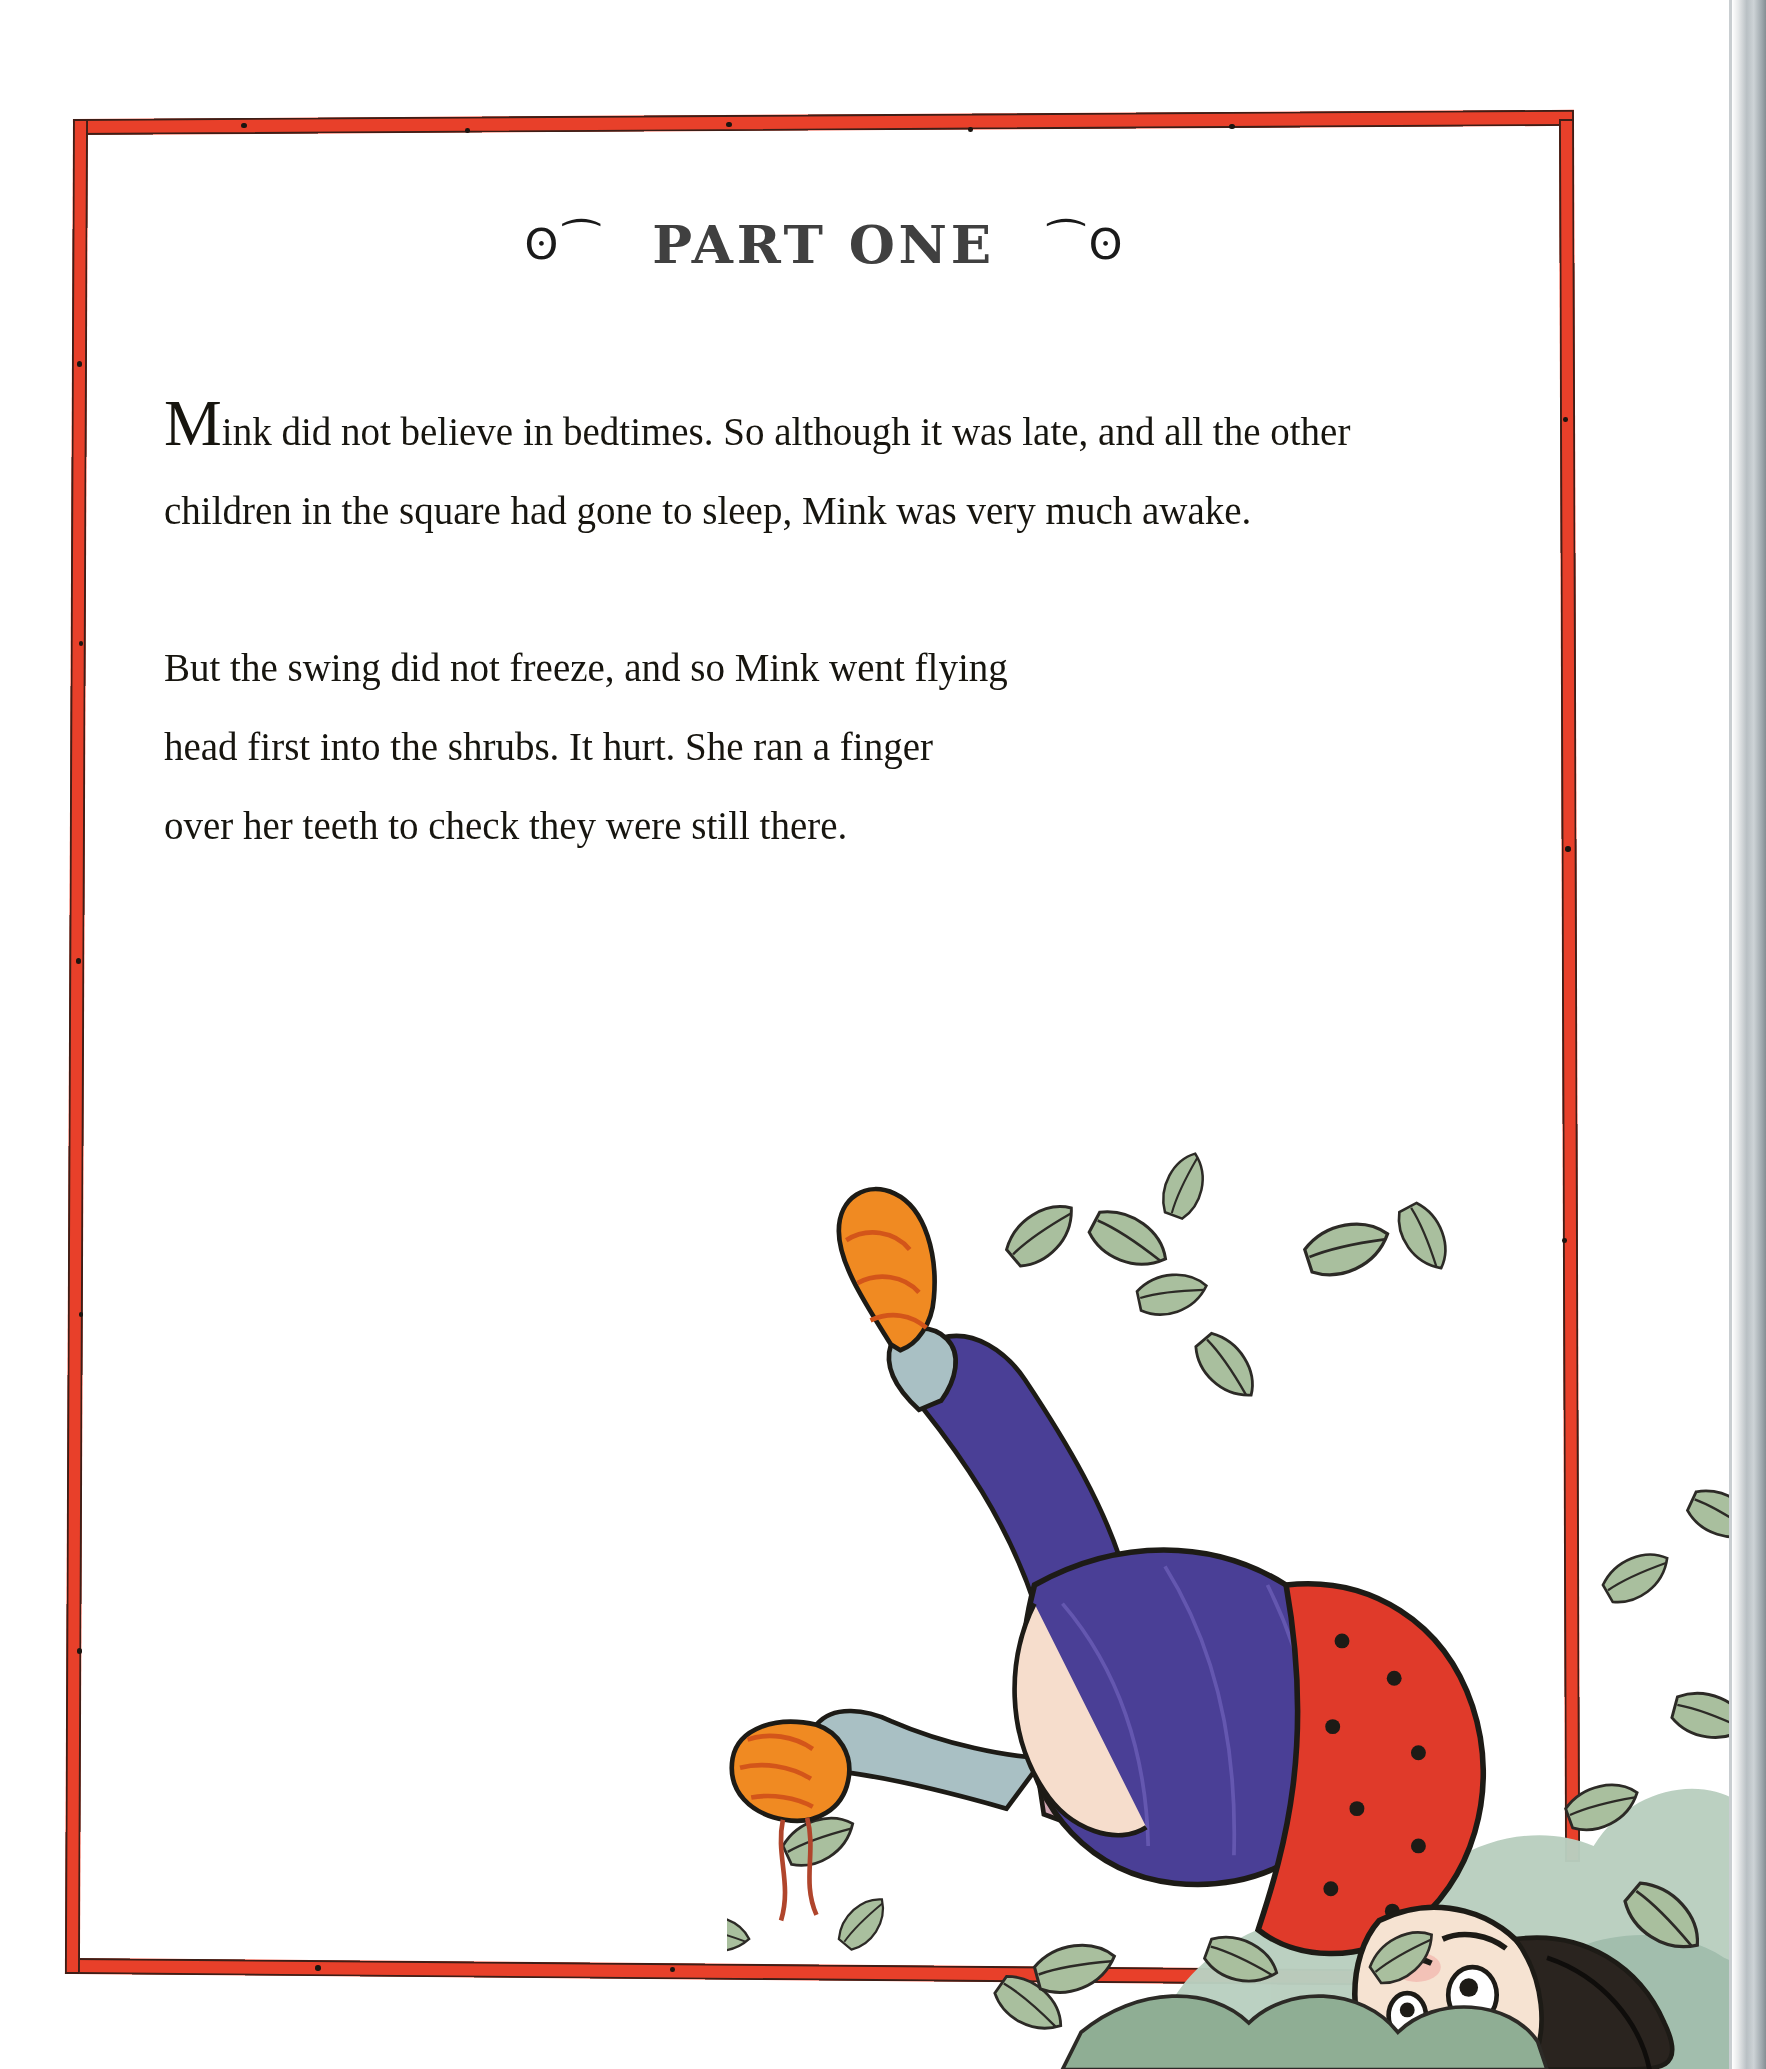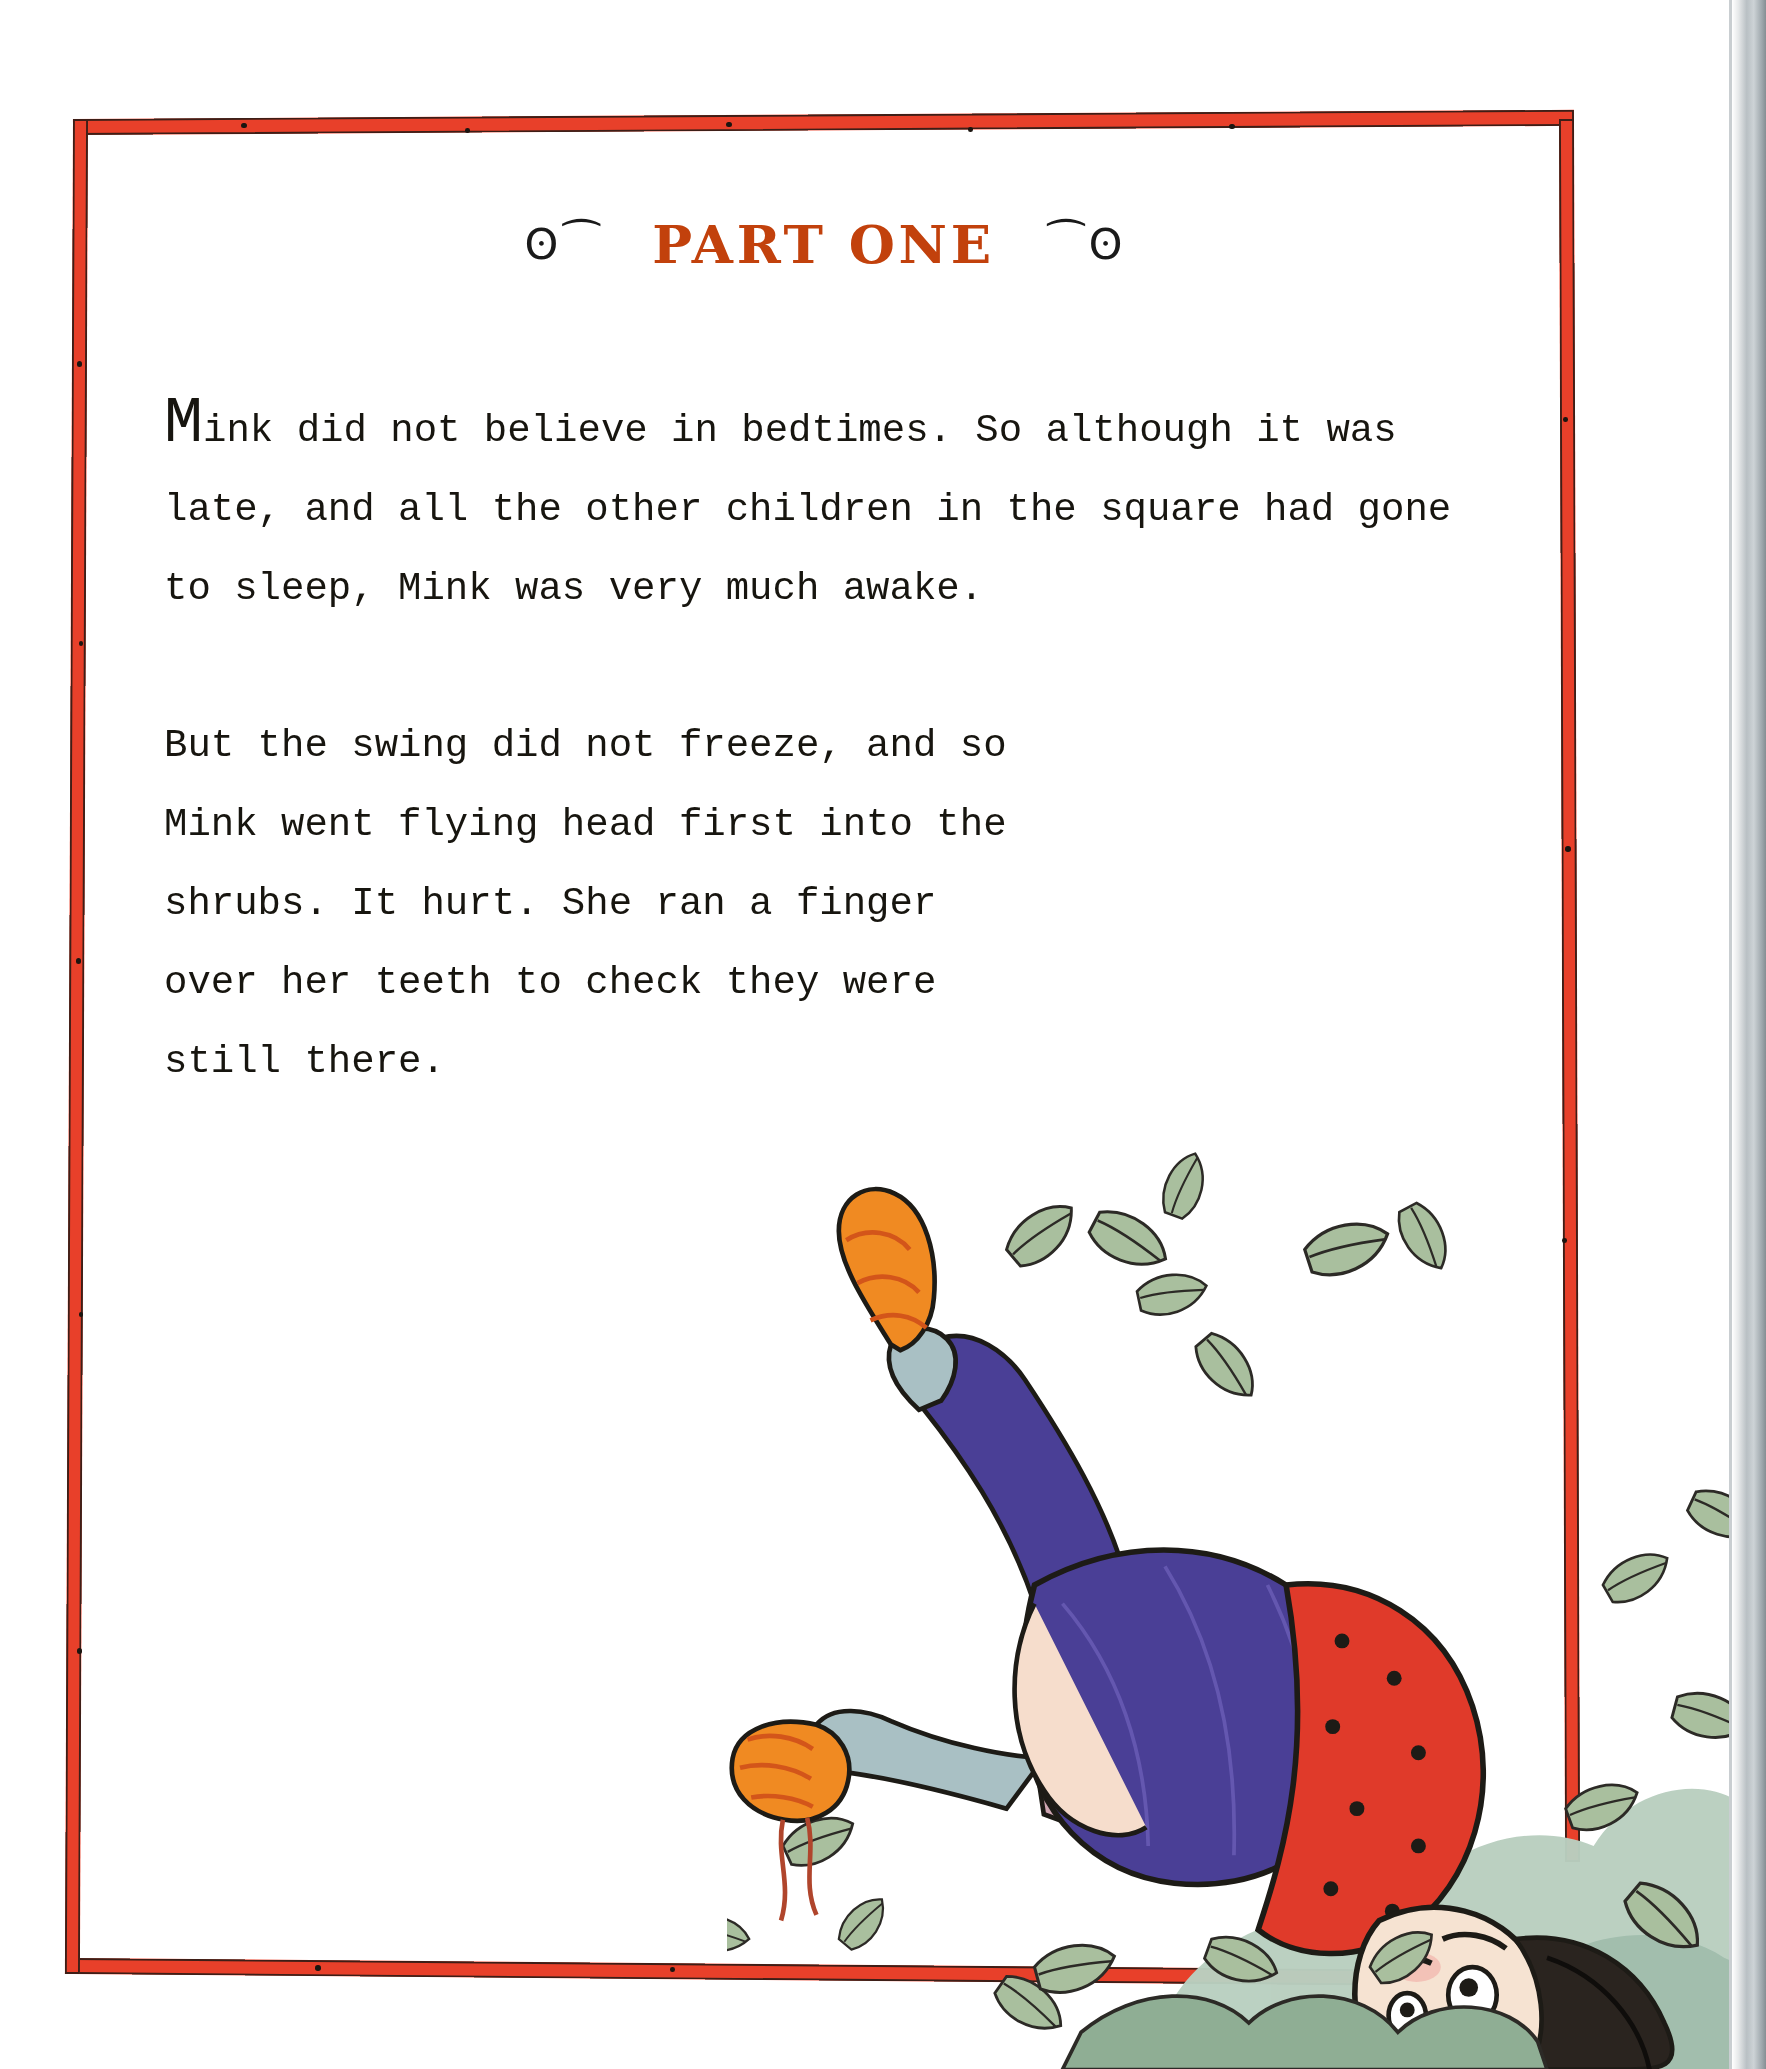--- a/index.html
+++ b/index.html
@@ -103,21 +103,21 @@
     display: flex;
     align-items: center;
     justify-content: center;
     gap: 48px;
   }
   .part-title {
     font-family: "DejaVu Serif", serif;
     font-size: 53px;
     letter-spacing: 3.7px;
     font-weight: 700;
-    color: #c2410c;
+    color: #404040;
     text-transform: uppercase;
     font-variant: small-caps;
     white-space: nowrap;
   }
   .flourish {
     color: #1a1a1a;
     font-size: 43px;
     line-height: 1;
     letter-spacing: 5.6px;
     font-family: "DejaVu Sans", sans-serif;
@@ -126,21 +126,21 @@
 
   
   .body-text {
     position: absolute;
     left: 164px;
     top: 392px;
     width: 1296px;
     color: #17150f;
     font-size: 39px;
     line-height: 79px;
-    font-family: Liberation Mono, monospace;
+    font-family: Liberation Serif, serif;
   }
   .para { margin: 0 0 78px 0; }
   .para:last-child { margin-bottom: 0; }
   .para.narrow { width: 848px; }
   .dropcap-first::first-letter {
     font-size: 65px;
     line-height: 0.9;
   }
   em { font-style: italic; }
 

